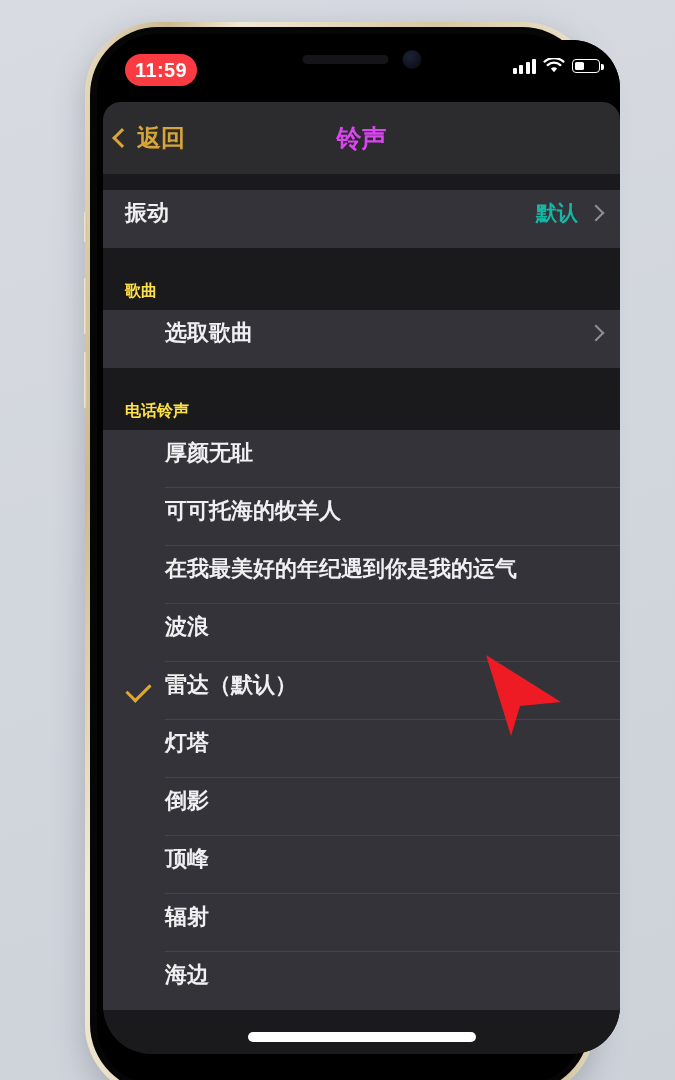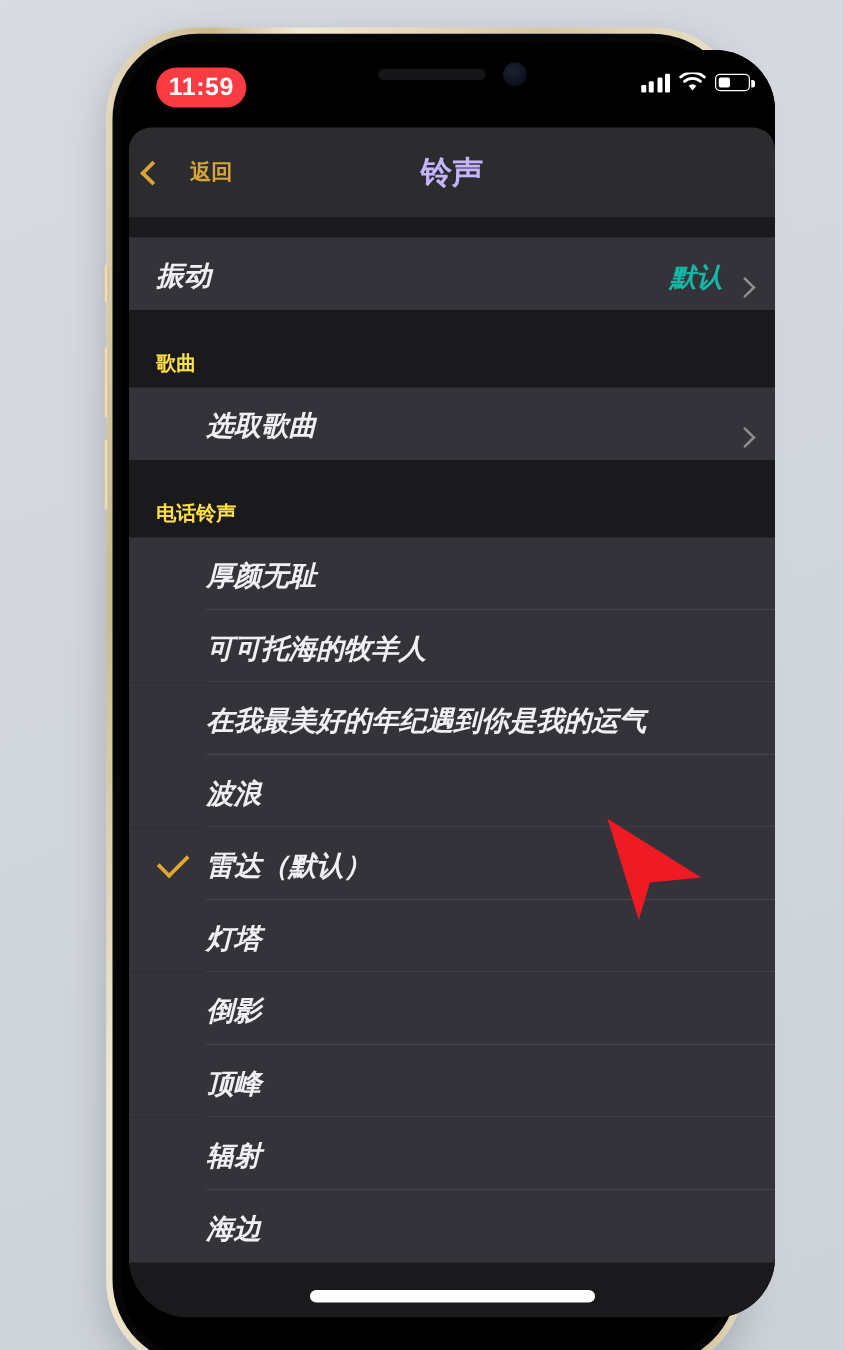--- a/index.html
+++ b/index.html
@@ -169,61 +169,60 @@
     border-top-left-radius: 18px;
     border-top-right-radius: 18px;
   }
   .back-btn {
     position: absolute;
     left: 12px;
     top: 50%;
     transform: translateY(-50%);
     display: flex;
     align-items: center;
-    gap: 21px;
+    gap: 6px;
     color: #d8a53a;
-    font-size: 17px;
+    font-size: 24px;
     font-weight: bold;
   }
   .chev-back {
     width: 11px;
     height: 11px;
     border-left: 3.2px solid #d8a53a;
     border-bottom: 3.2px solid #d8a53a;
     transform: rotate(45deg);
     margin-right: 2px;
   }
   .nav-title {
     position: absolute;
     left: 50%;
     top: 50%;
     transform: translate(-50%, -50%);
-    color: #c4b5fd;
+    color: #d946ef;
     font-size: 25px;
     font-weight: bold;
   }
 
   
   .list-body {
     height: 880px;
     background: #1a1a1c;
     overflow: hidden;
   }
   .gap { background: #1a1a1c; }
   .gap-sm { height: 16px; }
 
   .row {
     position: relative;
     background: #35333a;
     height: 58px;
     display: flex;
-    align-items: flex-end;
+    align-items: center;
     padding: 0 18px 12px 0;
     box-sizing: border-box;
-    font-style: italic;
   }
   .row-label {
     color: #f0f0f2;
     font-size: 22px;
     font-weight: bold;
   }
   .row.plain  .row-label { padding-left: 22px; }
   .row.indent .row-label { padding-left: 62px; }
   .row-value {
     margin-left: auto;

